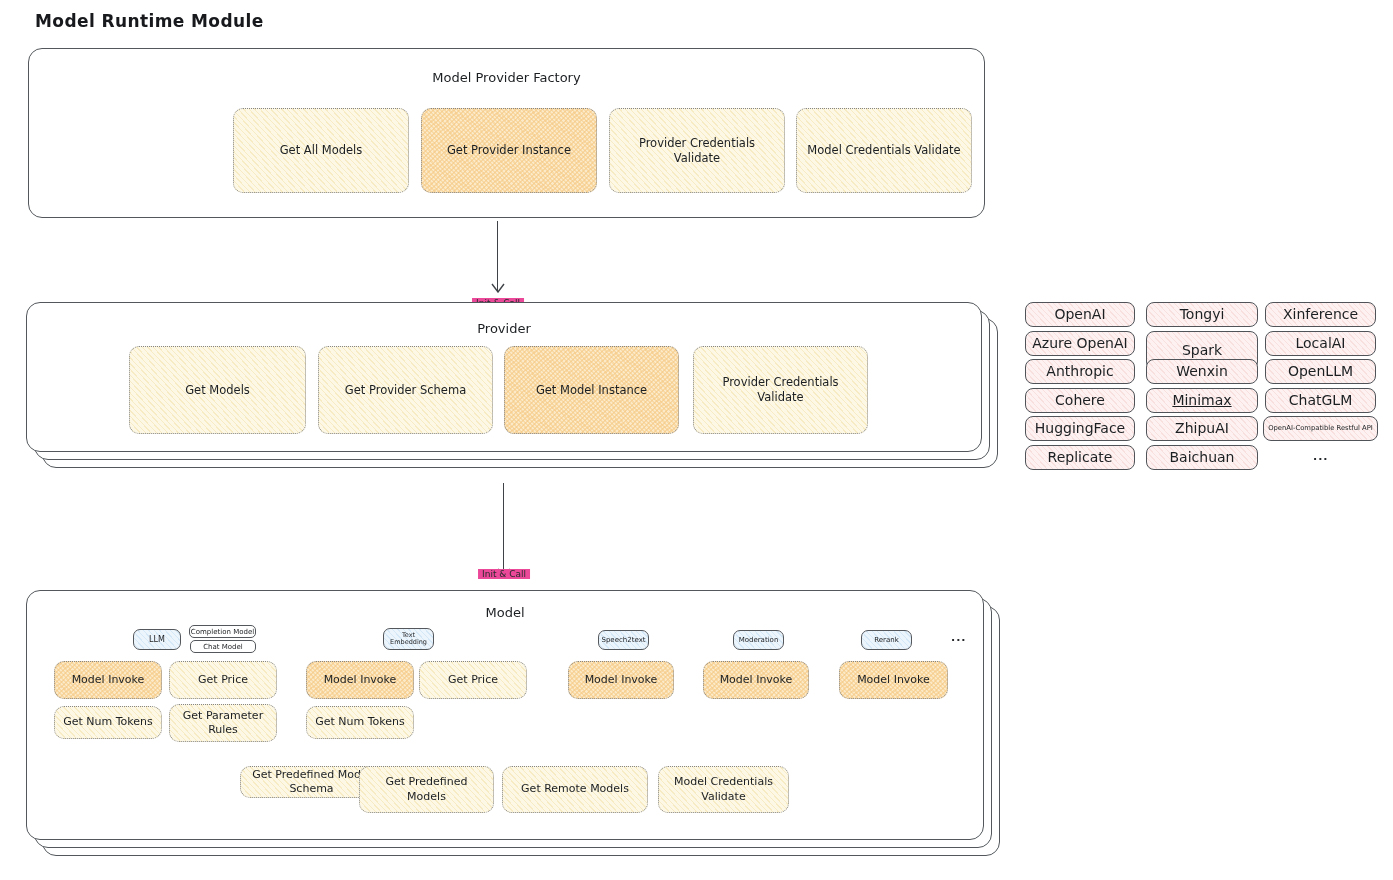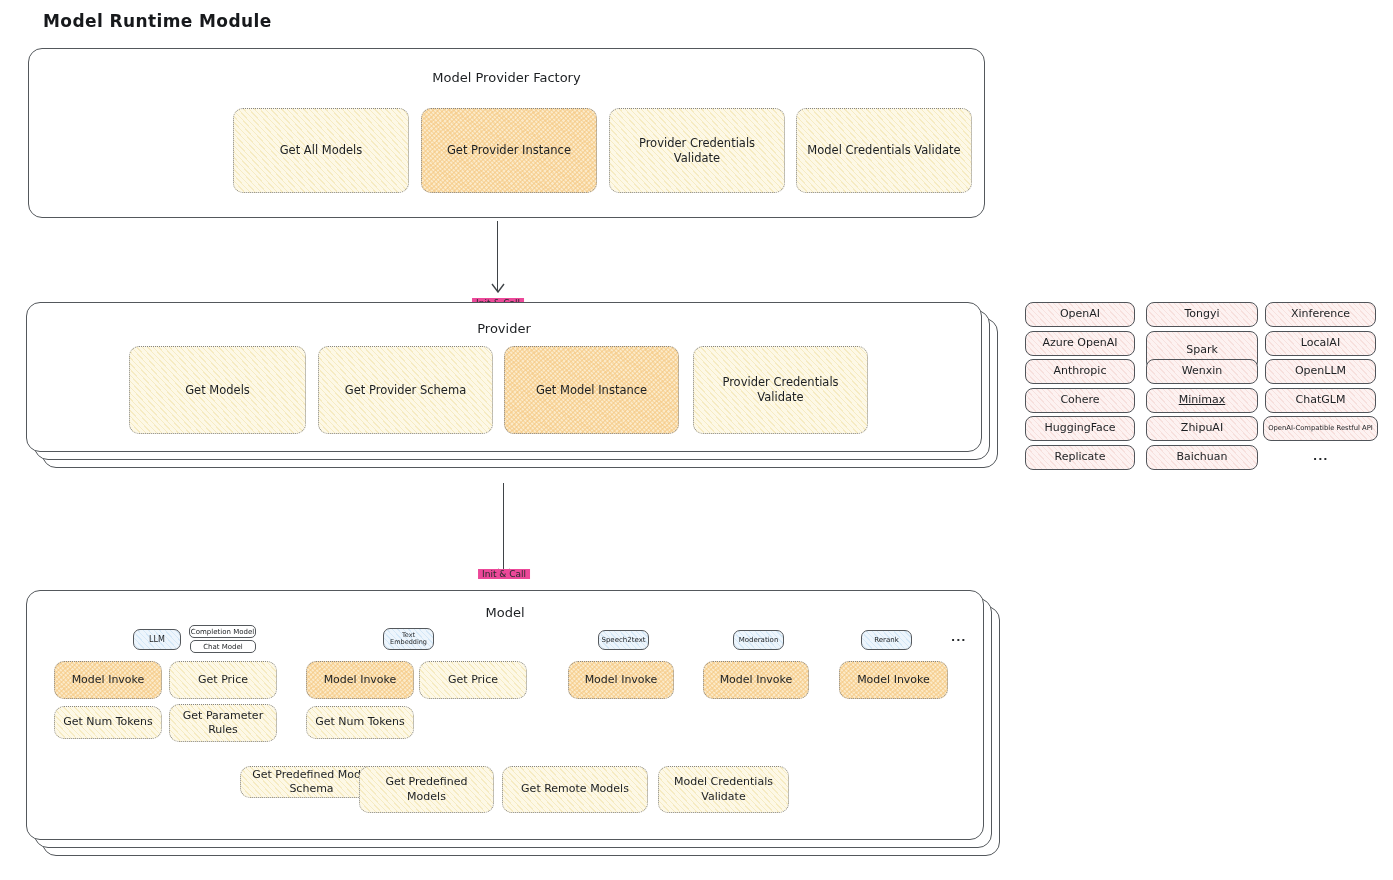--- a/index.html
+++ b/index.html
@@ -26,34 +26,34 @@
     text-align:center;border:1.2px solid #54585c;border-radius:7px;color:#1c1f22;
     background:repeating-linear-gradient(47deg,#edf5fc 0 3px,#d5e8f7 3px 4px);
   }
   .subtab{
     position:absolute;box-sizing:border-box;display:flex;align-items:center;justify-content:center;
     text-align:center;border:1px solid #54585c;border-radius:5px;background:#fff;
     font-size:7px;color:#1c1f22;
   }
   .chip{
     position:absolute;box-sizing:border-box;display:flex;align-items:center;justify-content:center;
-    text-align:center;border:1.2px solid #505459;border-radius:8px;font-size:11px;color:#1c1f22;
+    text-align:center;border:1.2px solid #505459;border-radius:8px;font-size:14px;color:#1c1f22;
     background:repeating-linear-gradient(47deg,#fdf2f1 0 3px,#f7e0dd 3px 4px);padding:0 3px;line-height:1.1;
   }
   .vline{position:absolute;width:0;border-left:1.4px solid #3f4347;}
   .arrow-label{position:absolute;transform:translateX(-50%);background:#ec4899;font-size:9px;padding:0 4px;color:#26292c;white-space:nowrap;margin-top:48px;}
   .arrowhead{position:absolute;transform:translateX(-50%);}
   .more{position:absolute;font-size:11px;font-weight:bold;color:#26292c;letter-spacing:1px;}
 </style>
 </head>
 <body>
 
 <div id="canvas">
 
-  <div class="abs page-title" style="left:35px;top:11px;margin-left:8px;">Model Runtime Module</div>
+  <div class="abs page-title" style="left:35px;top:11px;">Model Runtime Module</div>
 
   <div class="panel" style="left:28px;top:48px;width:957px;height:170px;">
     <div class="panel-title" style="top:21px;">Model Provider Factory</div>
     <div class="btn yellow" style="left:204px;top:59px;width:176px;height:85px;">Get All Models</div>
     <div class="btn orange" style="left:392px;top:59px;width:176px;height:85px;">Get Provider Instance</div>
     <div class="btn yellow" style="left:580px;top:59px;width:176px;height:85px;">Provider Credentials Validate</div>
     <div class="btn yellow" style="left:767px;top:59px;width:176px;height:85px;">Model Credentials Validate</div>
   </div>
 
   <div class="vline" style="left:497px;top:221px;height:70px;"></div>

